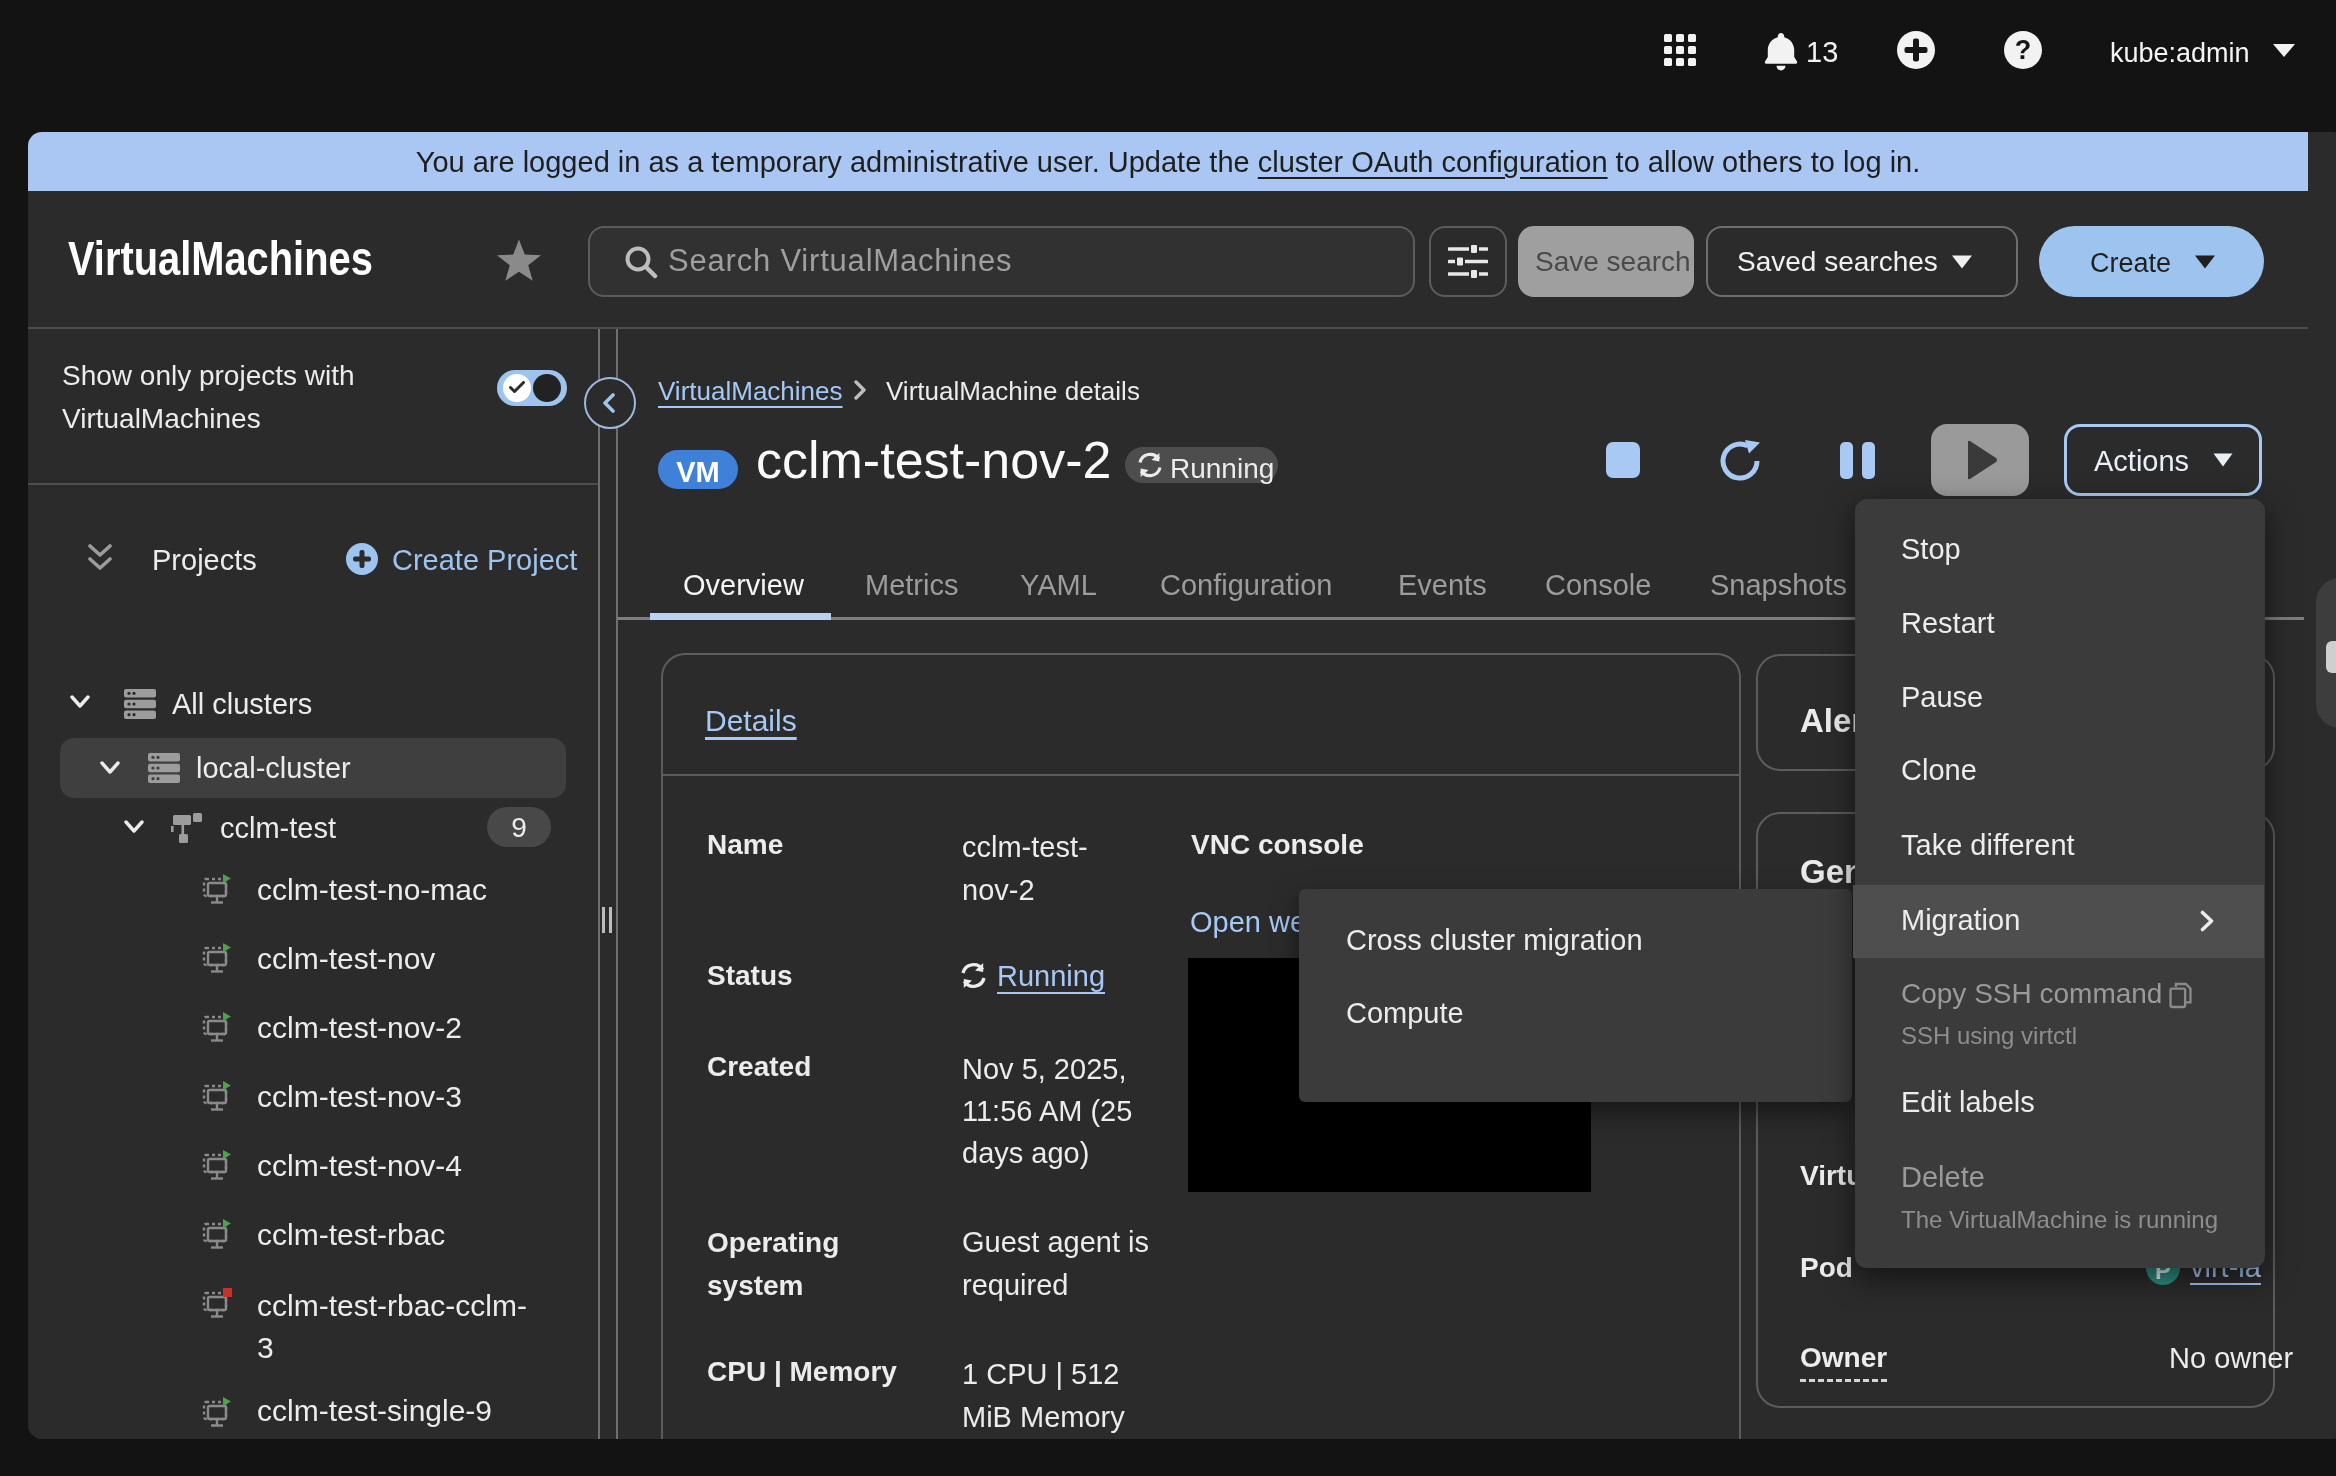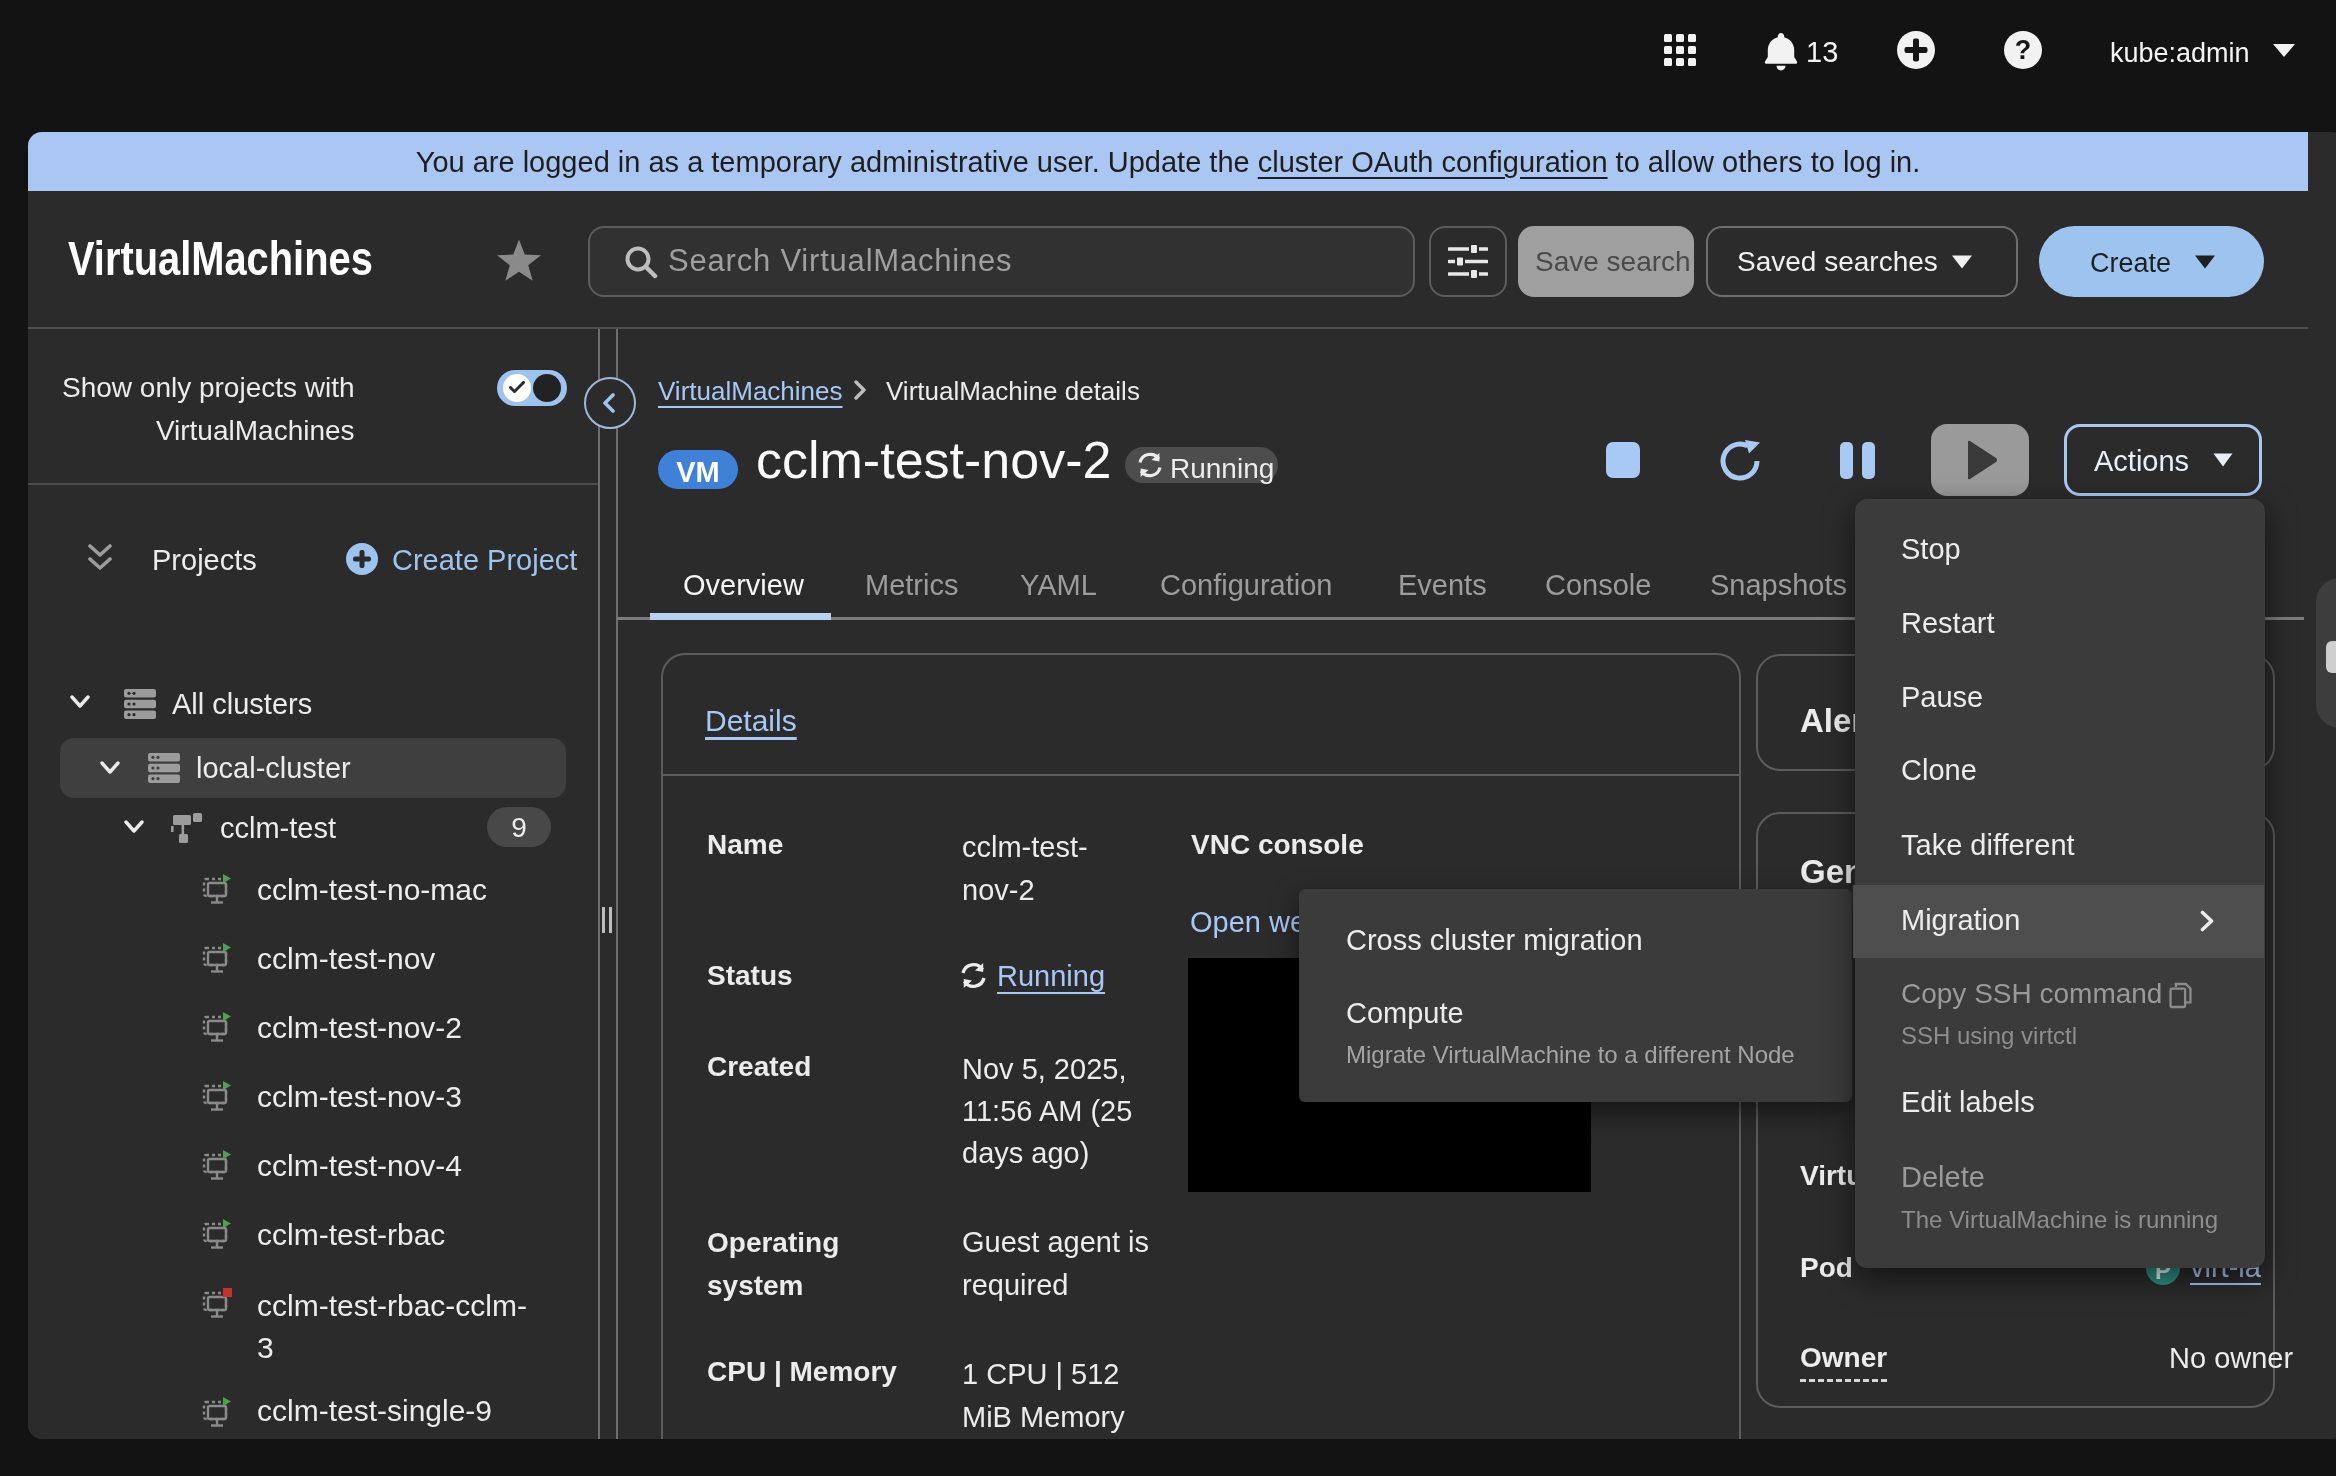--- a/index.html
+++ b/index.html
@@ -108,21 +108,21 @@
         <path fill="#1f1f1f" d="M0.5 0.5 L20.5 0.5 L10.5 13.5 Z"></path>
       </svg>
   </div>
 
   <div class="abs" style="left:0;top:195px;width:2280px;height:2px;background:#4d4d4d;"></div>
 
   <div class="abs" style="left:570px;top:197px;width:2px;height:1110px;background:#6e6e6e;"></div>
   <div class="abs" style="left:588px;top:197px;width:2px;height:1110px;background:#6e6e6e;"></div>
   <div class="abs" style="left:574px;top:775px;width:4px;height:26px;border-left:3px solid #bdbdbd;border-right:3px solid #bdbdbd;"></div>
 
-  <div class="t" style="left:34px;top:234px;font-size:28px;line-height:43px;text-align:right;">Show only projects with<br>VirtualMachines</div>
+  <div class="t" style="left:34px;top:222px;font-size:28px;line-height:43px;">Show only projects with<br>VirtualMachines</div>
 
   <div class="abs" style="left:469px;top:238px;width:70px;height:36px;background:#9dc3ef;border-radius:18px;"></div>
   <div class="abs" style="left:475px;top:242px;width:28px;height:28px;background:#ffffff;border-radius:50%;"></div>
   <div class="abs" style="left:481px;top:249px;width:16px;height:13px;">
     <svg width="16" height="13" viewBox="0 0 16 13">
         <path fill="none" stroke="#2b2b2b" stroke-width="3" stroke-linecap="round" stroke-linejoin="round" d="M1.5 6.5 L5.5 10.5 L14.5 1.5"></path>
       </svg>
   </div>
   <div class="abs" style="left:505px;top:242px;width:28px;height:28px;background:#222222;border-radius:50%;"></div>
 
@@ -418,21 +418,20 @@
   <div class="t b" style="left:1772px;top:1117px;font-size:28px;">Pod</div>
   <div class="abs" style="left:2118px;top:1119px;width:34px;height:34px;background:#2e8f83;border-radius:50%;"></div>
   <div class="t b" style="left:2118px;top:1120px;width:34px;text-align:center;font-size:24px;color:#eafaf7;">P</div>
   <div class="t lk" style="left:2162px;top:1116px;">virt-la</div>
   <div class="t b" style="left:1772px;top:1207px;font-size:28px;border-bottom:3px dashed #d6d6d6;padding-bottom:2px;">Owner</div>
   <div class="t" style="left:2120px;top:1207px;margin-left:21px;">No owner</div>
 
   <div class="abs" style="left:1271px;top:757px;width:553px;height:213px;background:#3b3b3b;border-radius:6px;box-shadow:0 10px 26px rgba(0,0,0,0.5);"></div>
   <div class="t" style="left:1318px;top:789px;">Cross cluster migration</div>
   <div class="t" style="left:1318px;top:862px;">Compute</div>
-  <div class="t" style="left:1318px;top:904px;font-size:24px;color:#a4a4a4;">Migrate VirtualMachine to a different Node</div>
 
   <div class="abs" style="left:1827px;top:367px;width:410px;height:769px;background:#3b3b3b;border-radius:12px;box-shadow:0 10px 30px rgba(0,0,0,0.55);"></div>
   <div class="t" style="left:1873px;top:398px;">Stop</div>
   <div class="t" style="left:1873px;top:472px;">Restart</div>
   <div class="t" style="left:1873px;top:546px;">Pause</div>
   <div class="t" style="left:1873px;top:619px;">Clone</div>
   <div class="t" style="left:1873px;top:694px;">Take different</div>
   <div class="abs" style="left:1825px;top:753px;width:411px;height:73px;background:#4e4e4e;"></div>
   <div class="t" style="left:1873px;top:769px;">Migration</div>
   <div class="abs" style="left:2172px;top:778px;width:14px;height:22px;">

